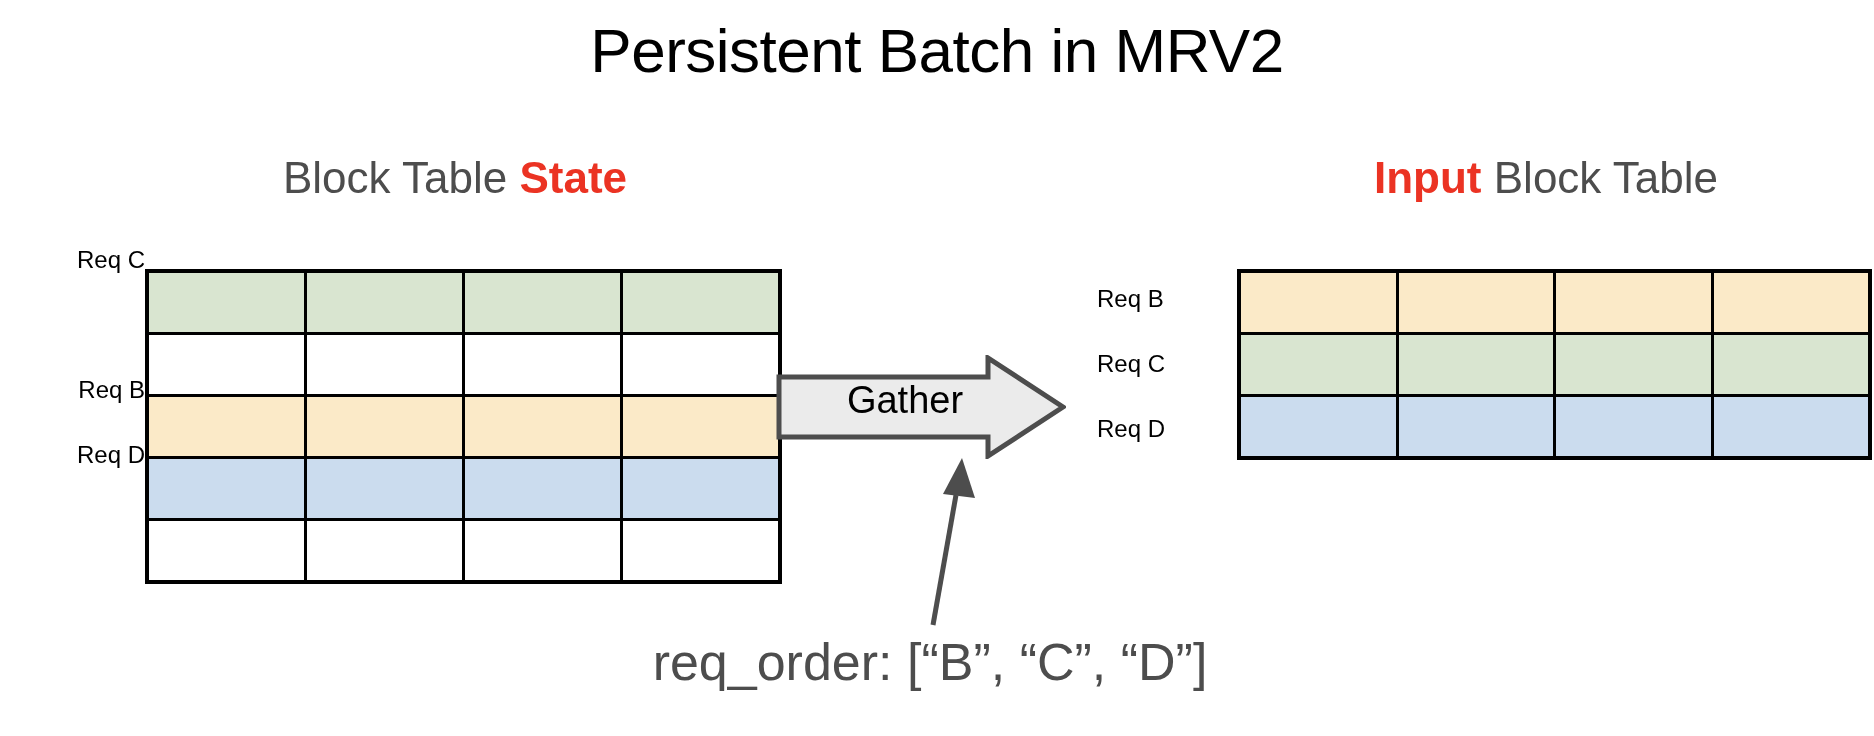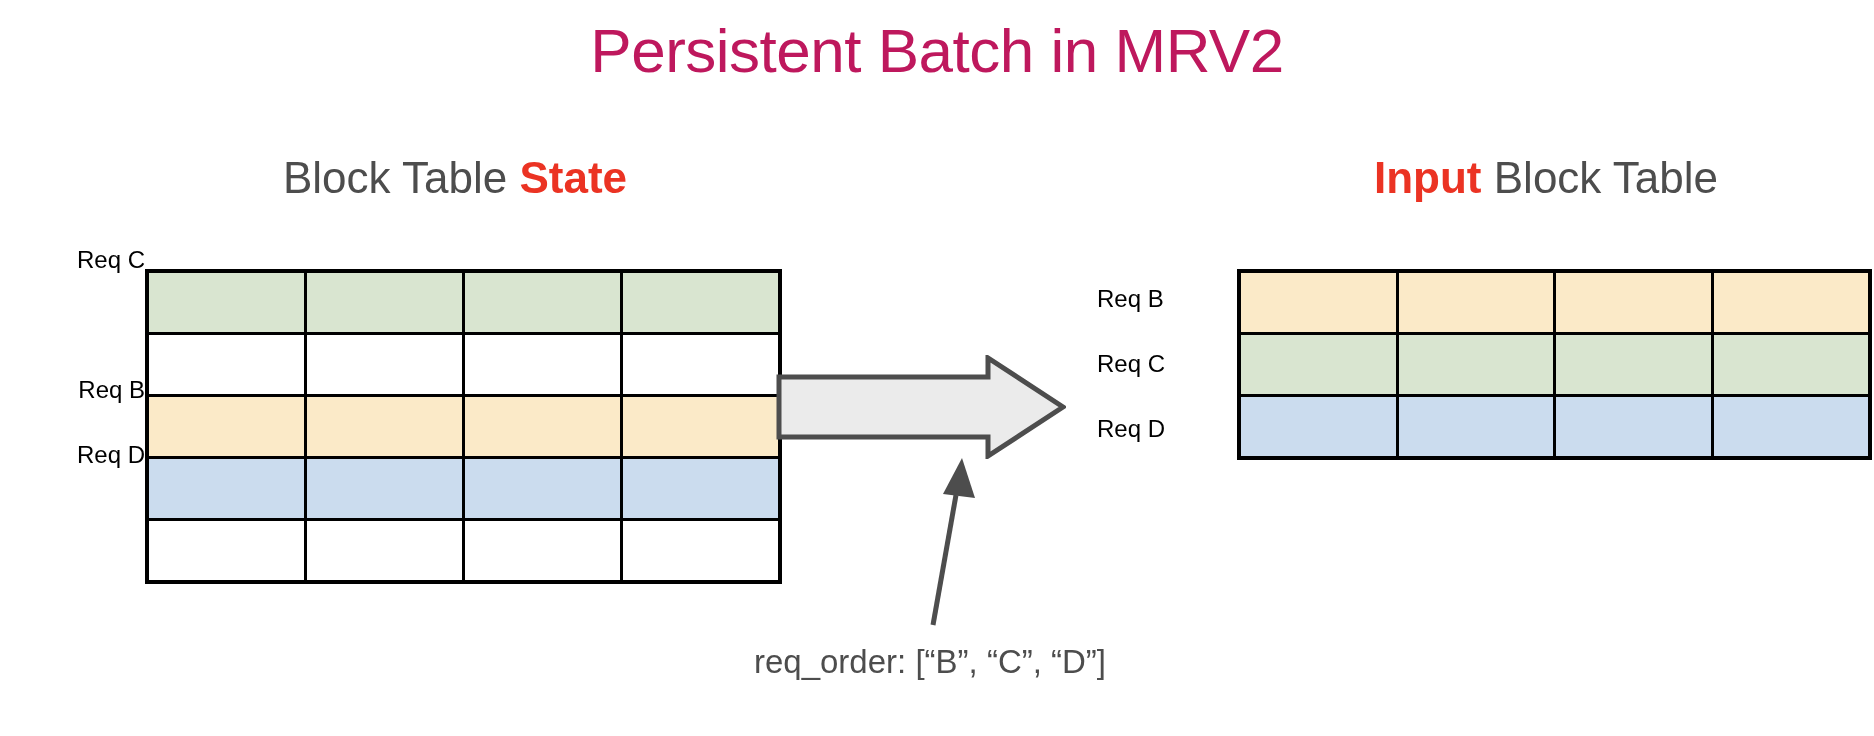--- a/index.html
+++ b/index.html
@@ -24,21 +24,21 @@
 
   
   #slide-title {
     position: absolute;
     left: 0;
     top: 16px;
     width: 1874px;
     text-align: center;
     font-size: 62px;
     line-height: 70px;
-    color: #be185d;
+    color: #000000;
     font-weight: 400;
     letter-spacing: -0.5px;
     white-space: nowrap;
   }
 
   
   .section-heading {
     position: absolute;
     font-size: 44px;
     line-height: 52px;
@@ -126,21 +126,21 @@
     pointer-events: none;
   }
 
   
   #req-order-caption {
     position: absolute;
     left: 520px;
     top: 636px;
     width: 820px;
     text-align: center;
-    font-size: 33px;
+    font-size: 52px;
     line-height: 52px;
     color: #4d4d4d;
     white-space: nowrap;
   }
   #callout-arrow {
     position: absolute;
     left: 900px;
     top: 450px;
     width: 130px;
     height: 190px;
@@ -192,20 +192,21 @@
         <td class="c-white"></td>
         <td class="c-white"></td>
         <td class="c-white"></td>
       </tr>
     </tbody>
   </table>
 
   <svg id="gather-arrow" viewBox="0 0 290 104">
     <polygon points="3,22 212,22 212,3 287,52 212,101 212,82 3,82" fill="#ebebeb" stroke="#4d4d4d" stroke-width="5" stroke-linejoin="miter"></polygon>
   </svg>
+  <div id="gather-label">Gather</div>
 
   <div class="row-label right-label" style="top:279px;">Req B</div>
   <div class="row-label right-label" style="top:344px;">Req C</div>
   <div class="row-label right-label" style="top:409px;">Req D</div>
 
   <table id="input-table" class="grid-table">
     <tbody>
       <tr>
         <td class="c-yellow"></td>
         <td class="c-yellow"></td>

